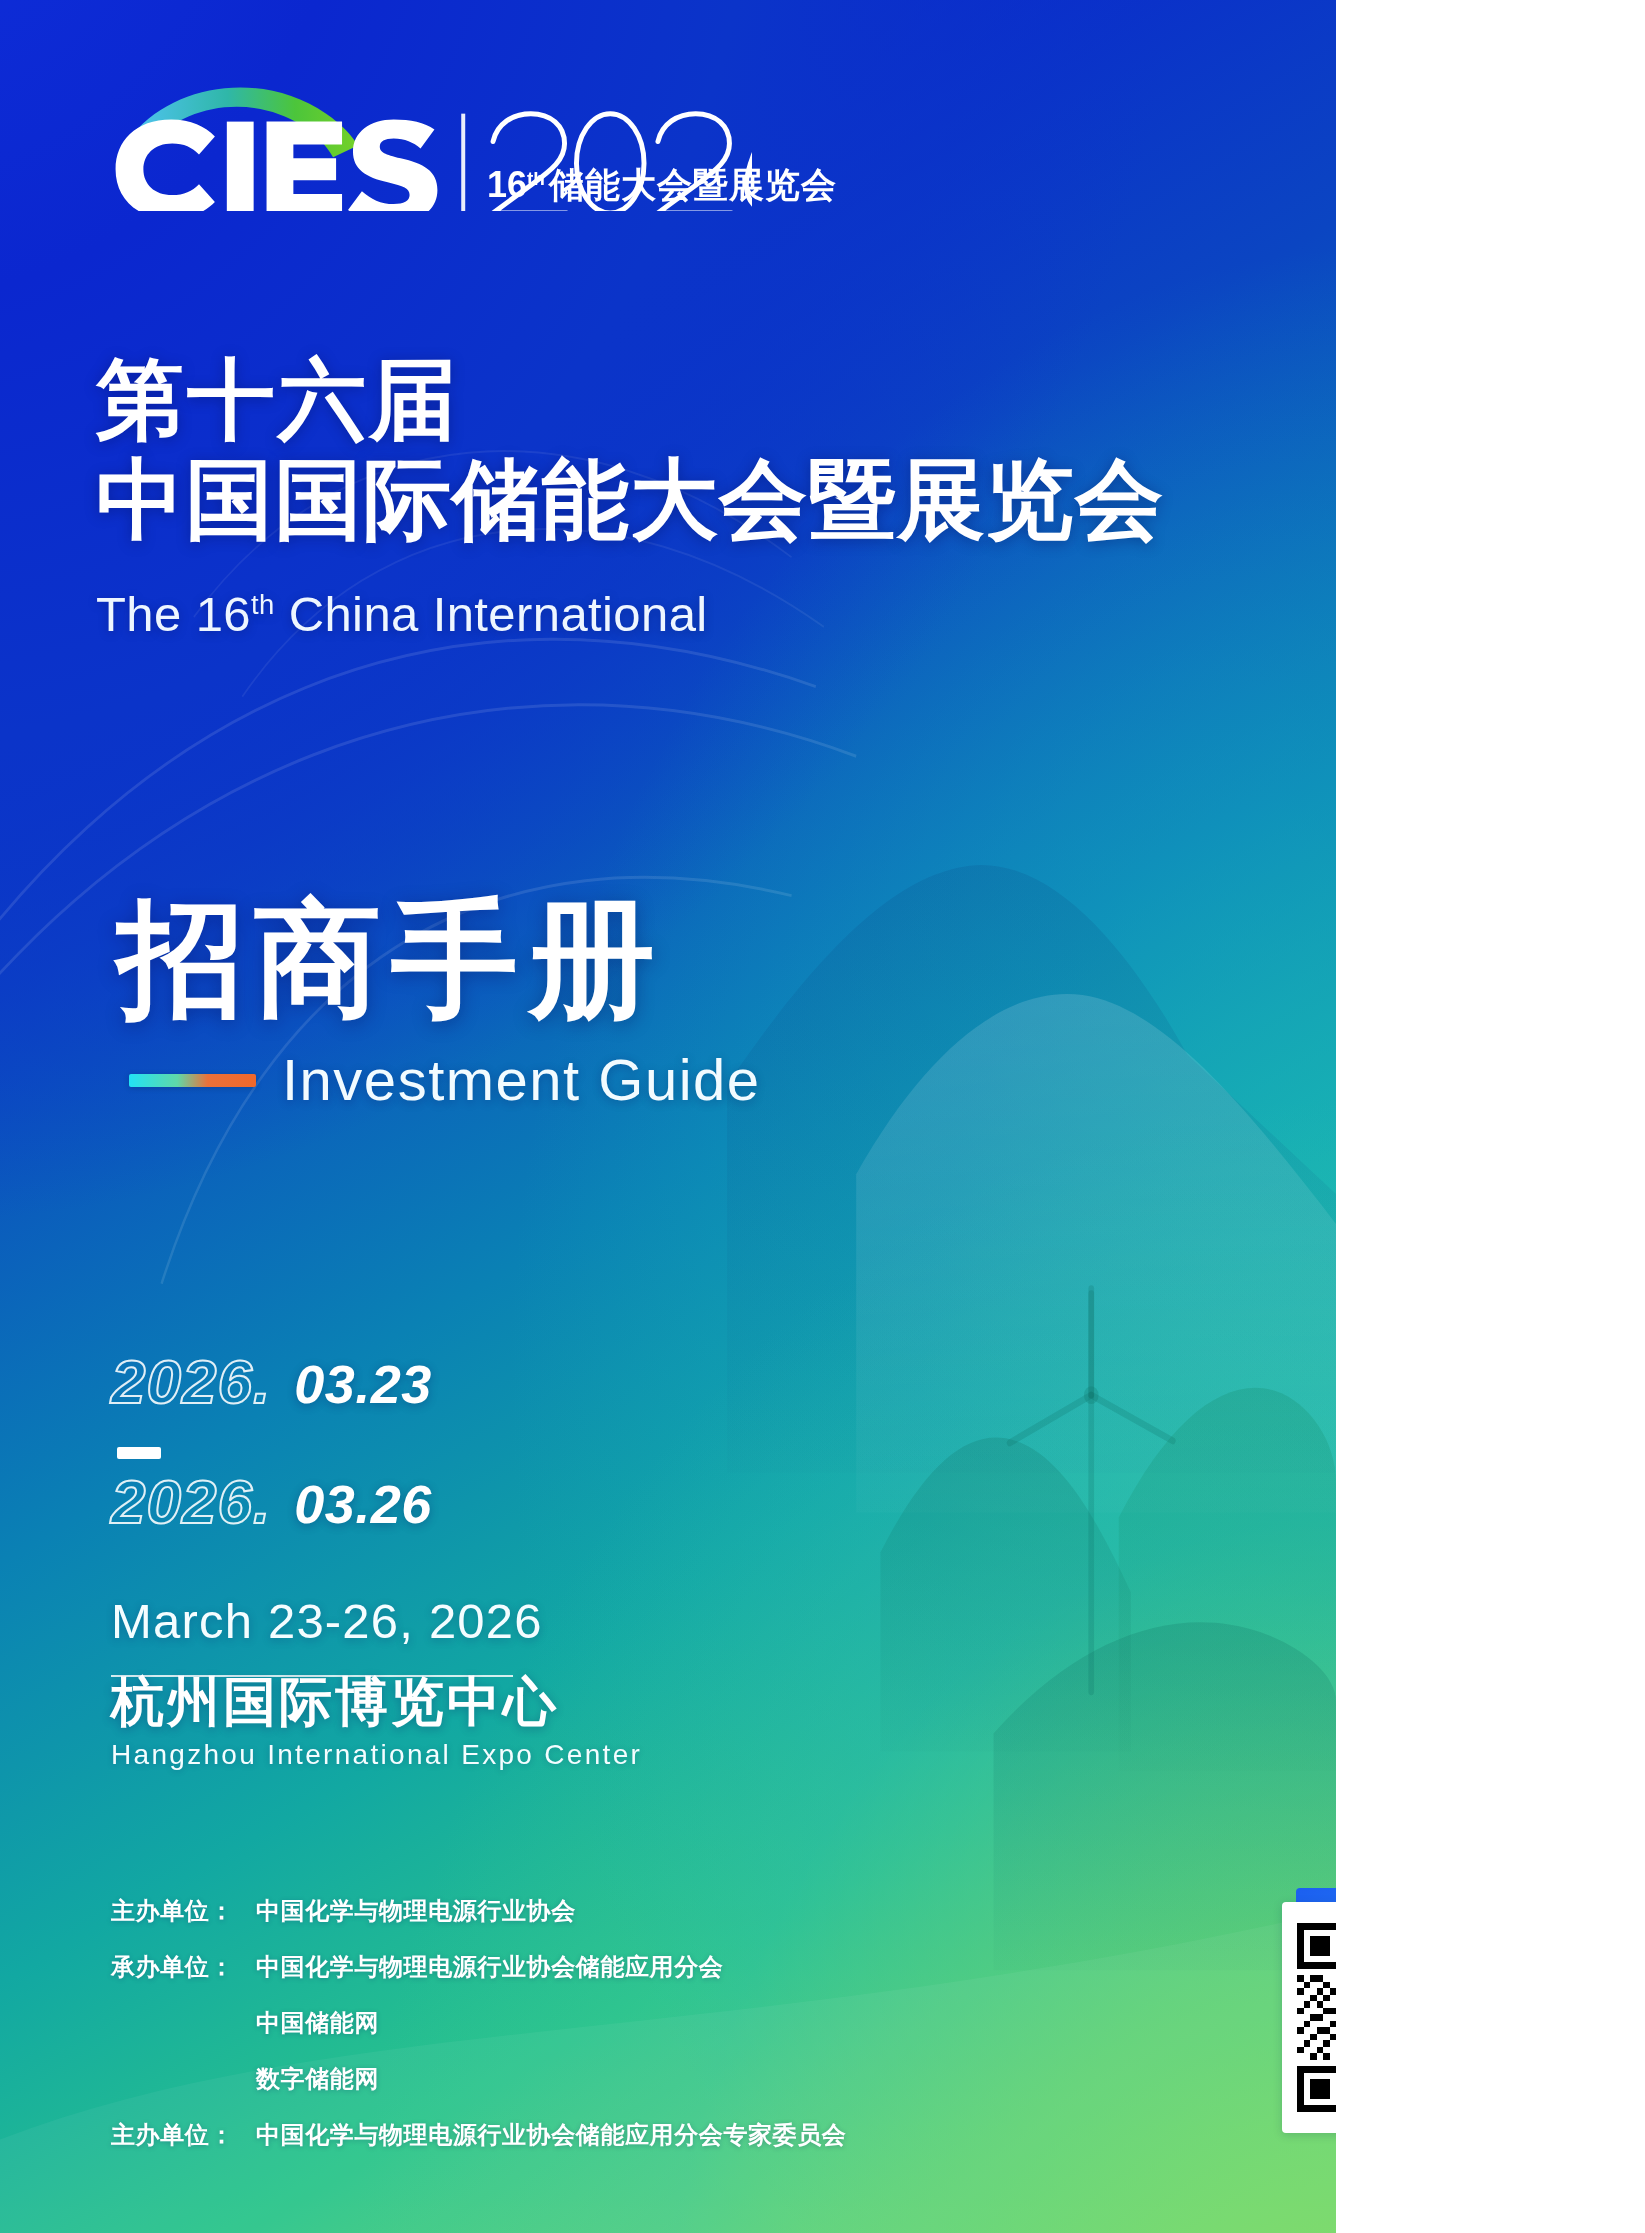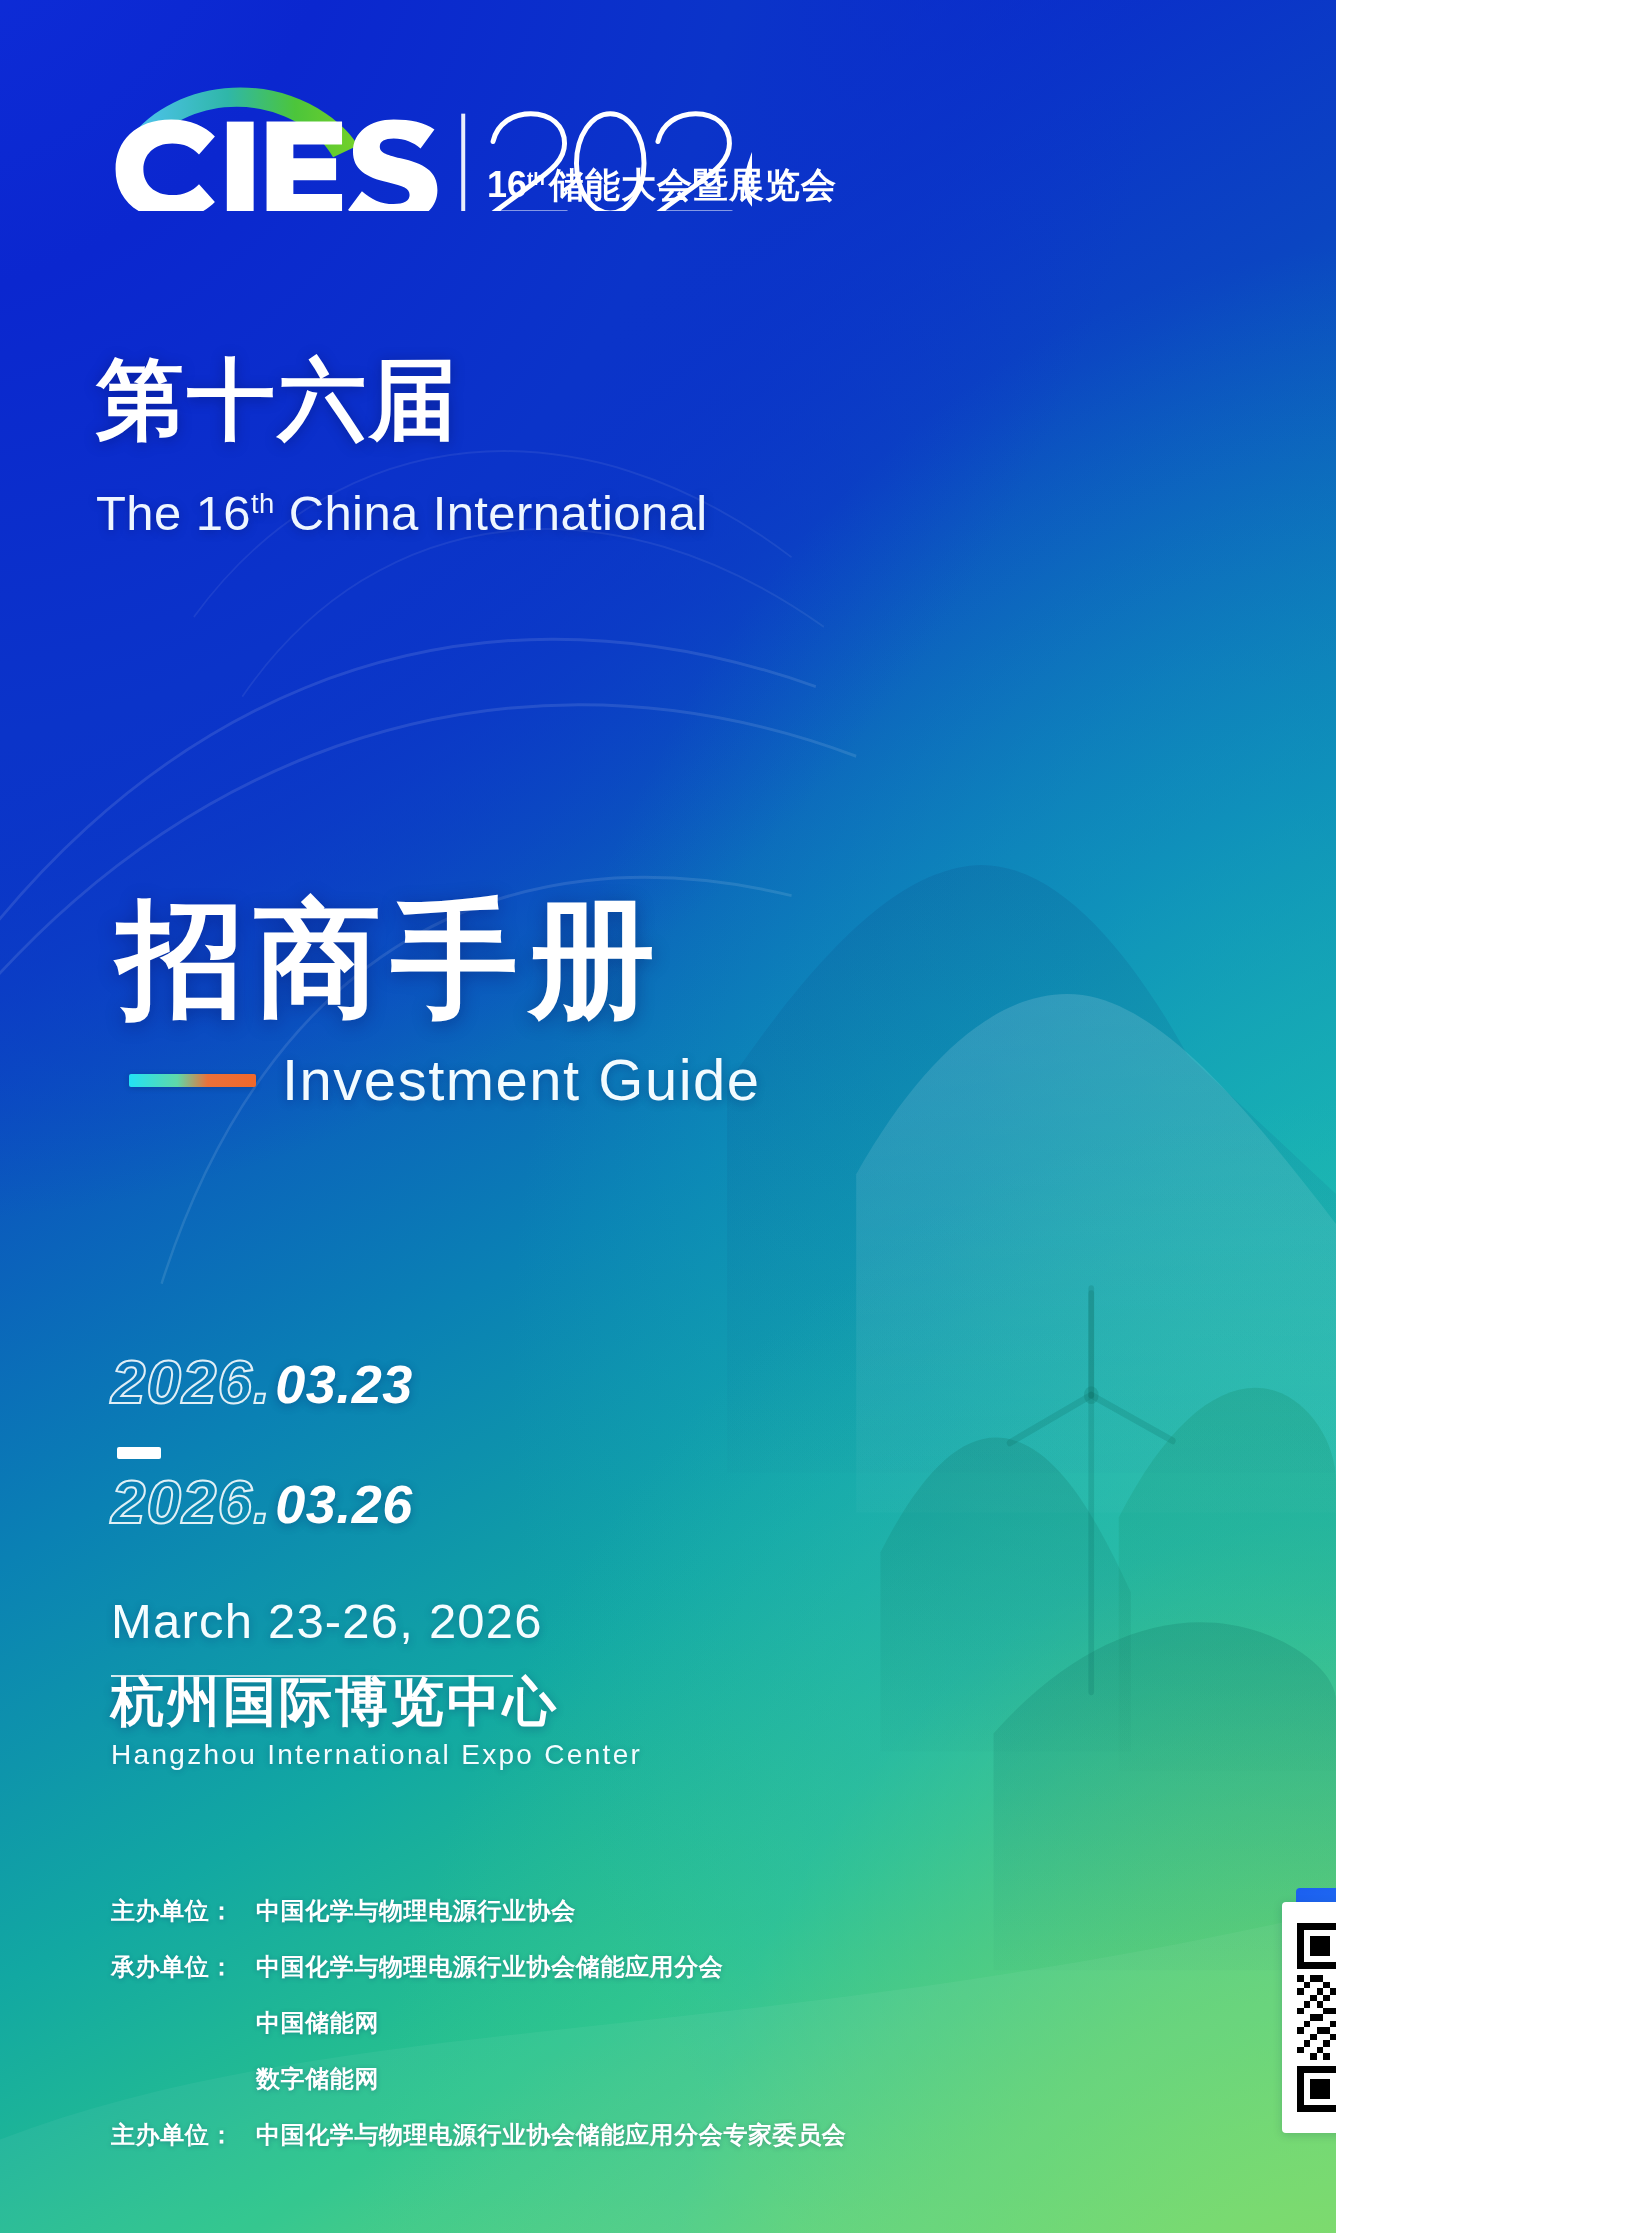--- a/index.html
+++ b/index.html
@@ -66,21 +66,21 @@
   .guide-en{
     color:#f2fbff; font-weight:400;
     font-size:58px; line-height:1;
     letter-spacing:1.5px;
     white-space:nowrap;
     text-shadow:0 2px 10px rgba(4,16,90,.30);
   }
 
   
   .date-block{ position:absolute; left:111px; top:1351px; }
-  .date-row{ display:flex; align-items:baseline; height:86px; }
+  .date-row{ display:flex; align-items:baseline; height:86px;gap:19px; }
   .date-year{
     font-size:62px; font-weight:700; font-style:italic;
     letter-spacing:1px;
     color:transparent;
     -webkit-text-stroke:2px rgba(255,255,255,.88);
     margin-right:4px;
     line-height:1;
   }
   .date-md{
     font-size:54px; font-weight:700; font-style:italic;
@@ -262,20 +262,21 @@
     </svg>
     <div style="position:absolute; left:392px; top:100px; display:flex; align-items:baseline; white-space:nowrap;">
       <span style="color:#fff; font-size:36px; font-weight:700; letter-spacing:0;">16</span>
       <span style="color:#fff; font-size:19px; font-weight:700; position:relative; top:-12px;">th</span>
       <span style="color:#fff; font-size:35px; font-weight:700; letter-spacing:1px; margin-left:4px;">储能大会暨展览会</span>
     </div>
   </div>
 
   <div class="title-block">
     <div class="cn-title">第十六届</div>
+    <div class="cn-title l2">中国国际储能大会暨展览会</div>
     <div class="en-title">
       <div>
         <span>The 16</span><sup>th</sup><span> China International</span>
       </div>
     </div>
   </div>
 
   <div class="guide-block">
     <div class="guide-cn">招商手册</div>
     <div class="guide-en-row">

